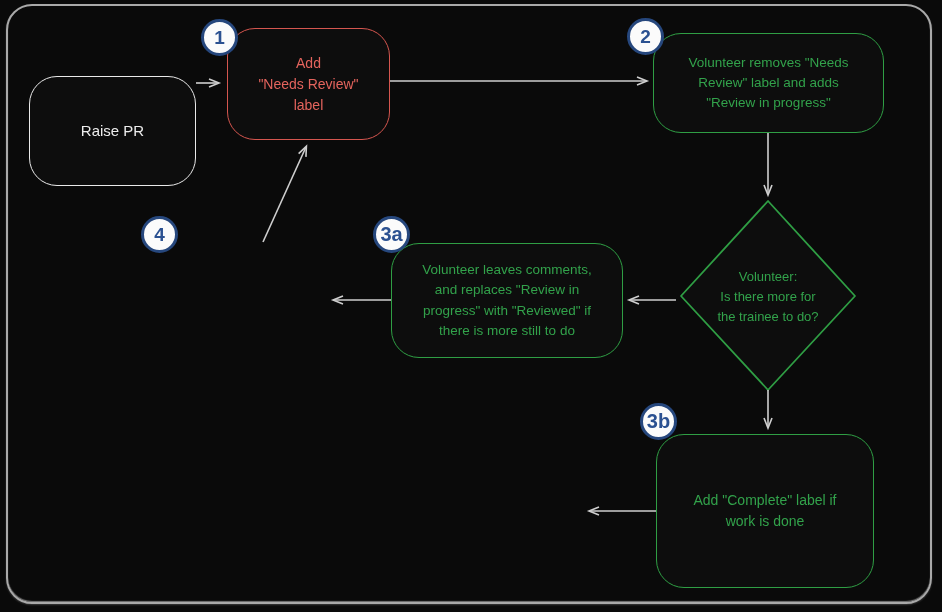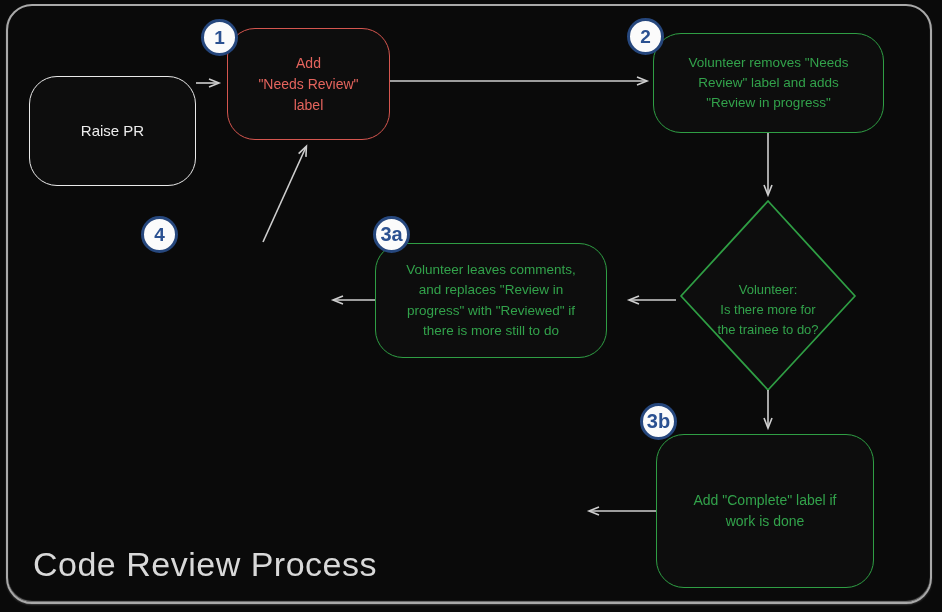--- a/index.html
+++ b/index.html
@@ -65,34 +65,33 @@
   <div class="node white" style="left:29px;top:28px;width:167px;height:110px;margin-top:48px;">Raise PR</div>
 
   <div class="node red" style="left:227px;top:28px;width:163px;height:112px;">Add
 "Needs Review"
 label</div>
 
   <div class="node green" style="left:653px;top:33px;width:231px;height:100px;">Volunteer removes "Needs
 Review" label and adds
 "Review in progress"</div>
 
-  <div class="diamond-label" style="left:676px;top:264px;width:184px;height:92px;">Volunteer:
+  <div class="diamond-label" style="left:676px;top:251px;width:184px;height:92px;">Volunteer:
 Is there more for
 the trainee to do?</div>
 
-  <div class="node green" style="left:375px;top:243px;width:232px;height:115px;">Volunteer leaves comments,
+  <div class="node green" style="left:391px;top:243px;width:232px;height:115px;">Volunteer leaves comments,
 and replaces "Review in
 progress" with "Reviewed" if
 there is more still to do</div>
 
 
   <div class="node green" style="left:656px;top:434px;width:218px;height:154px;font-size:14px;">Add "Complete" label if
 work is done</div>
 
 
   <div class="badge" style="left:201px;top:19px;">1</div>
   <div class="badge" style="left:627px;top:18px;">2</div>
   <div class="badge small" style="left:373px;top:216px;">3a</div>
   <div class="badge" style="left:141px;top:216px;">4</div>
   <div class="badge small" style="left:640px;top:403px;">3b</div>
 
-  <div class="title">Code Review Process</div>
 </div>
 
 </body></html>

